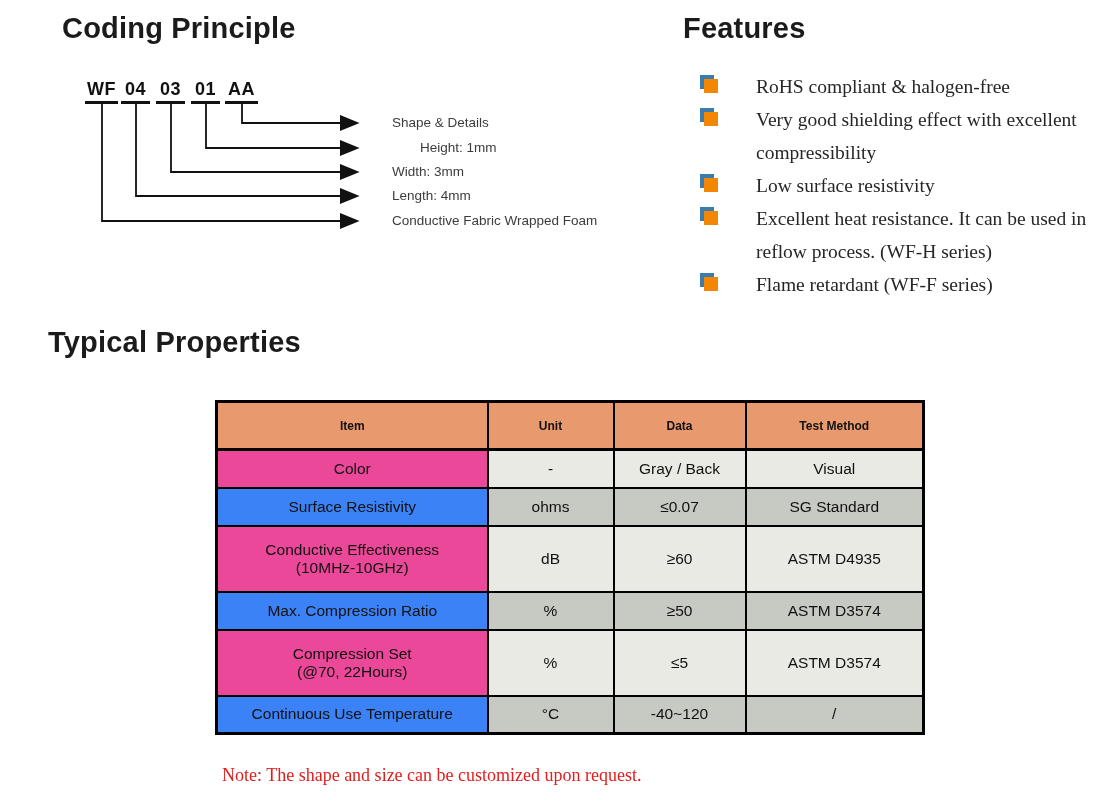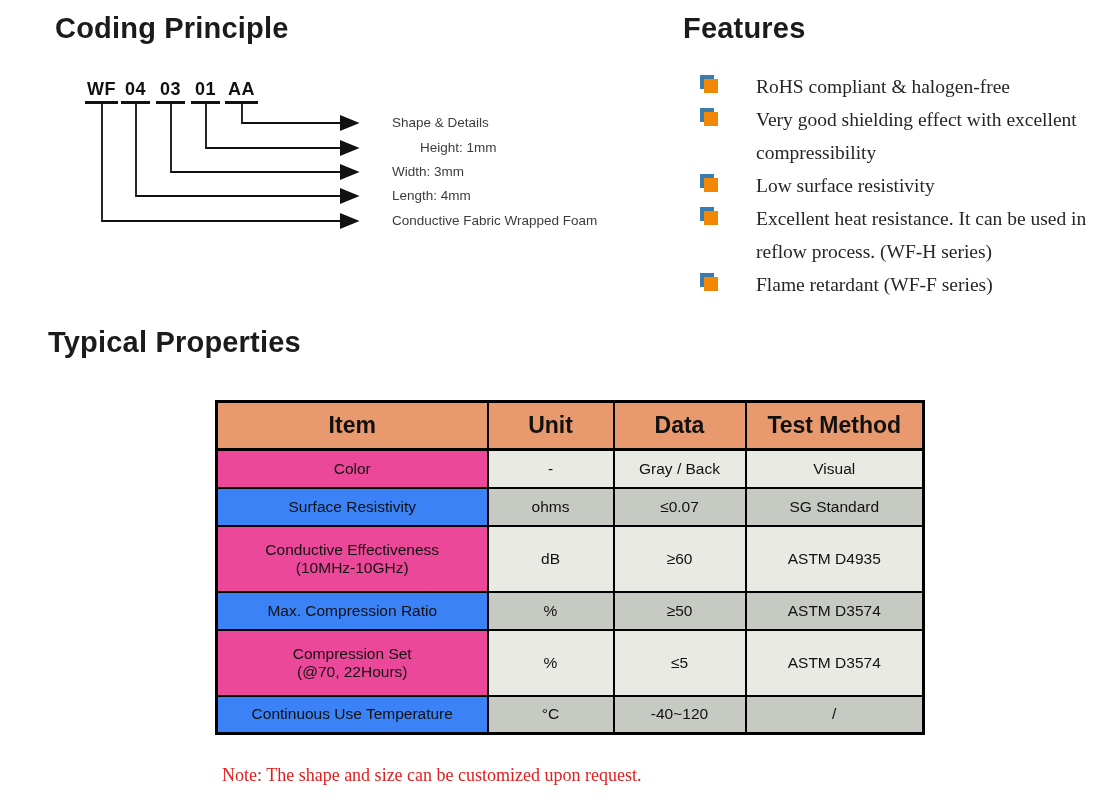--- a/index.html
+++ b/index.html
@@ -13,21 +13,21 @@
     overflow: hidden;
   }
   .h-title {
     position: absolute;
     font-family: "Liberation Sans", sans-serif;
     font-weight: bold;
     font-size: 29px;
     color: #1b1b1b;
     letter-spacing: 0.2px;
   }
-  #title-coding { left: 55px; top: 12px; }
+  #title-coding { left: 62px; top: 12px; }
   #title-features { left: 683px; top: 12px; }
   #title-typical { left: 48px; top: 326px; }
 
   
   .code-seg {
     position: absolute;
     top: 79px;
     font-weight: bold;
     font-size: 18px;
     color: #111111;
@@ -91,21 +91,21 @@
   }
   .props-table th, .props-table td {
     border: 2px solid #000000;
     text-align: center;
     vertical-align: middle;
     color: #111111;
   }
   .props-table th {
     background: #E9996E;
     height: 48px;
-    font-size: 23px;
+    font-size: 12px;
     font-weight: bold;
     border-bottom: 3px solid #000;
   }
   .props-table { border: 3px solid #000; }
   .props-table td { font-size: 15.5px; white-space: pre-line; }
   tr.row-single td { height: 38px; }
   tr.row-double td { height: 66px; }
   td.item-cell.light { background: #ec4899; }
   td.item-cell.dark  { background: #3b82f6; }
   td.val-cell.light  { background: #E9EAE4; }

